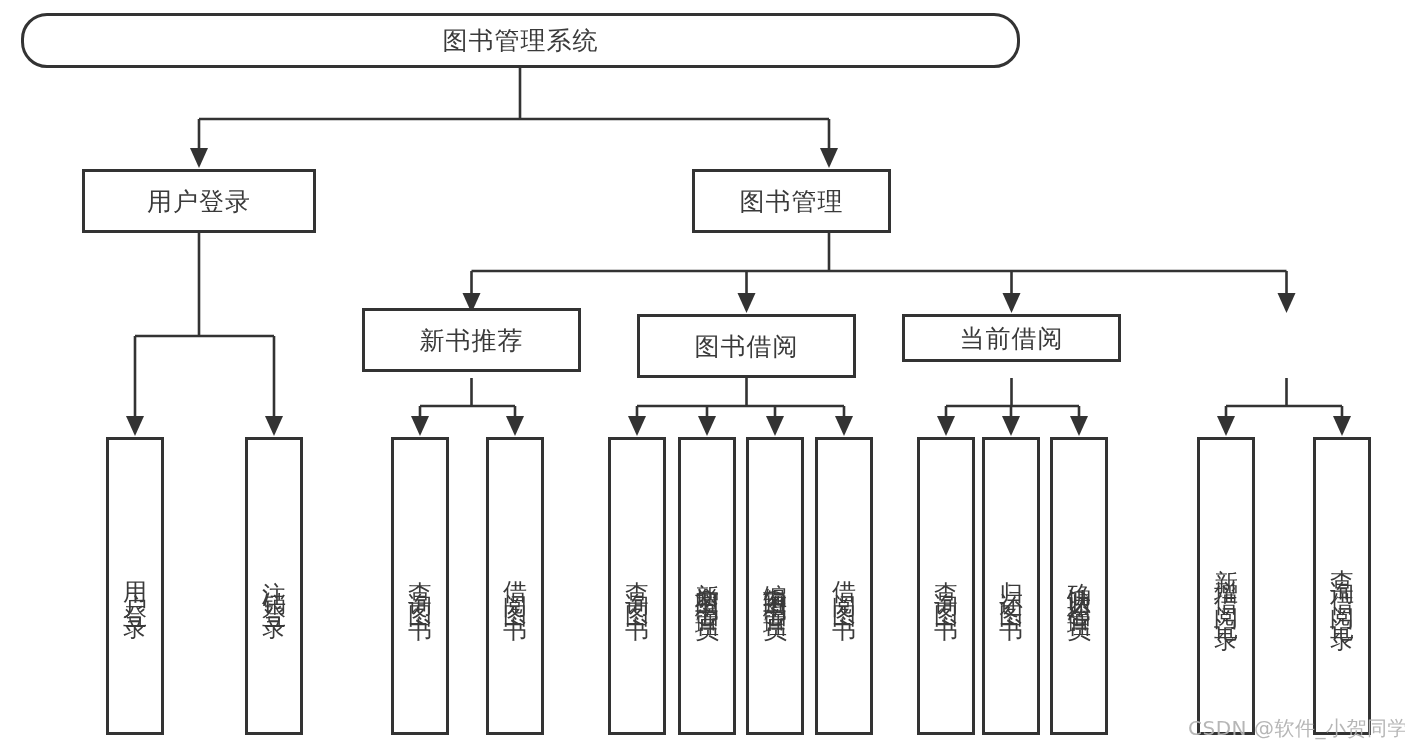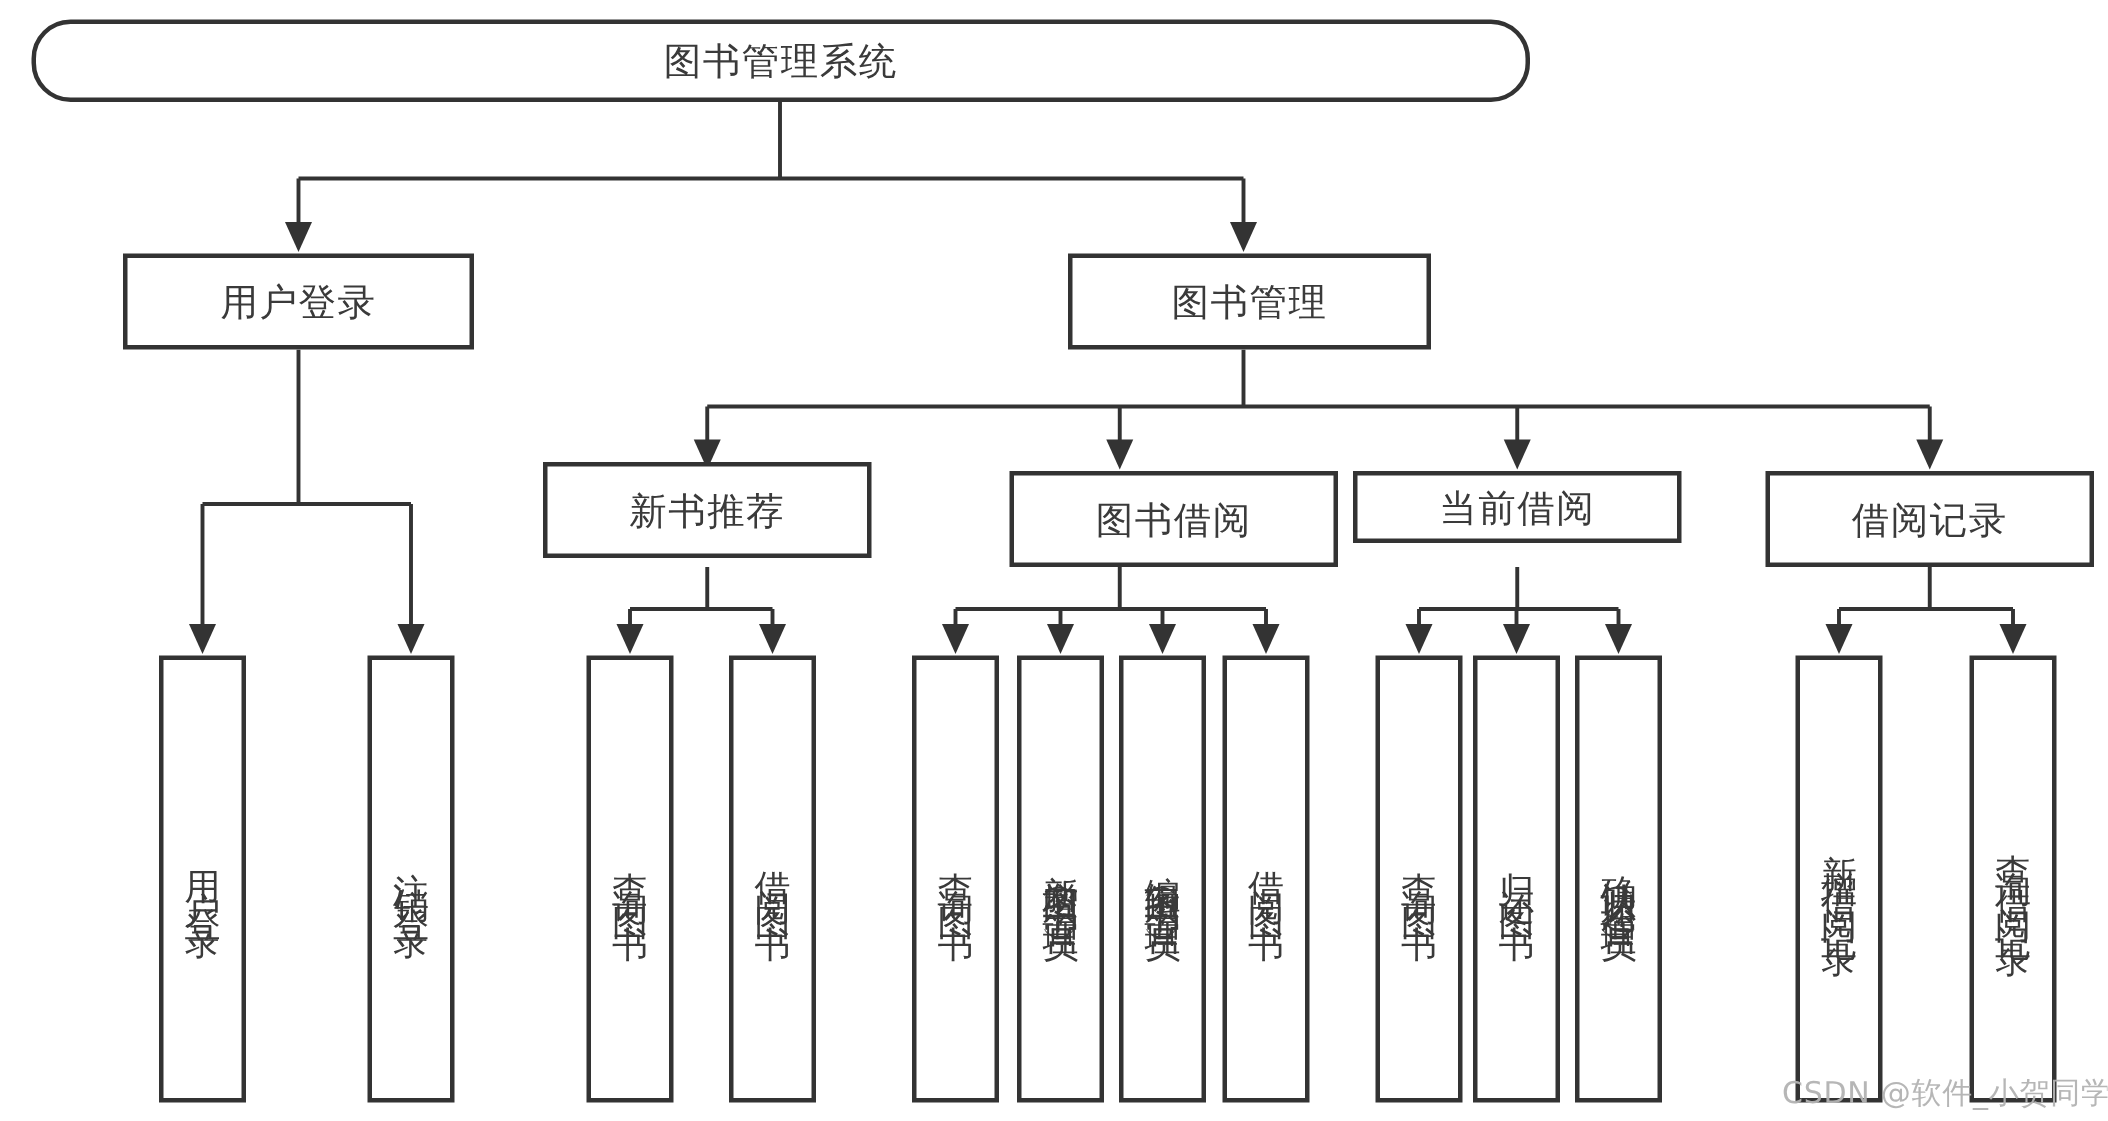--- a/index.html
+++ b/index.html
@@ -105,26 +105,25 @@
     <polygon points="1070,416 1088,416 1079,436"></polygon>
 
     <path d="M1286.5 378 V406 M1226 406 H1342 M1226 406 V418 M1342 406 V418"></path>
     <polygon points="1217,416 1235,416 1226,436"></polygon>
     <polygon points="1333,416 1351,416 1342,436"></polygon>
   </svg>
 
   <div class="node" style="left:21px; top:13px; width:999px; height:55px;border-radius:26px;">图书管理系统</div>
 
   <div class="node" style="left:82px; top:169px; width:234px; height:64px;">用户登录</div>
-  <div class="node" style="left:712px; top:169px; width:242px; height:64px;">图书管理</div>
+  <div class="node" style="left:692px; top:169px; width:199px; height:64px;">图书管理</div>
 
   <div class="node" style="left:362px; top:308px; width:219px; height:64px;">新书推荐</div>
-  <div class="node" style="left:637px; top:314px; width:219px; height:64px;margin-left:36px;">图书借阅</div>
+  <div class="node" style="left:637px; top:314px; width:219px; height:64px;">图书借阅</div>
   <div class="node" style="left:902px; top:314px; width:219px; height:48px;">当前借阅</div>
-  <div class="node" style="left:1177px; top:314px; width:219px; height:64px;">借阅记录</div>
 
   <div class="node vnode" style="left:106px; top:437px; width:58px; height:298px;">用户登录</div>
   <div class="node vnode" style="left:245px; top:437px; width:58px; height:298px;">注销登录</div>
 
   <div class="node vnode" style="left:391px; top:437px; width:58px; height:298px;">查询图书</div>
   <div class="node vnode" style="left:486px; top:437px; width:58px; height:298px;">借阅图书</div>
 
   <div class="node vnode" style="left:608px; top:437px; width:58px; height:298px;">查询图书</div>
   <div class="node vnode long" style="left:678px; top:437px; width:58px; height:298px;">新增图书（管理员）</div>
   <div class="node vnode long" style="left:746px; top:437px; width:58px; height:298px;">编辑图书（管理员）</div>

